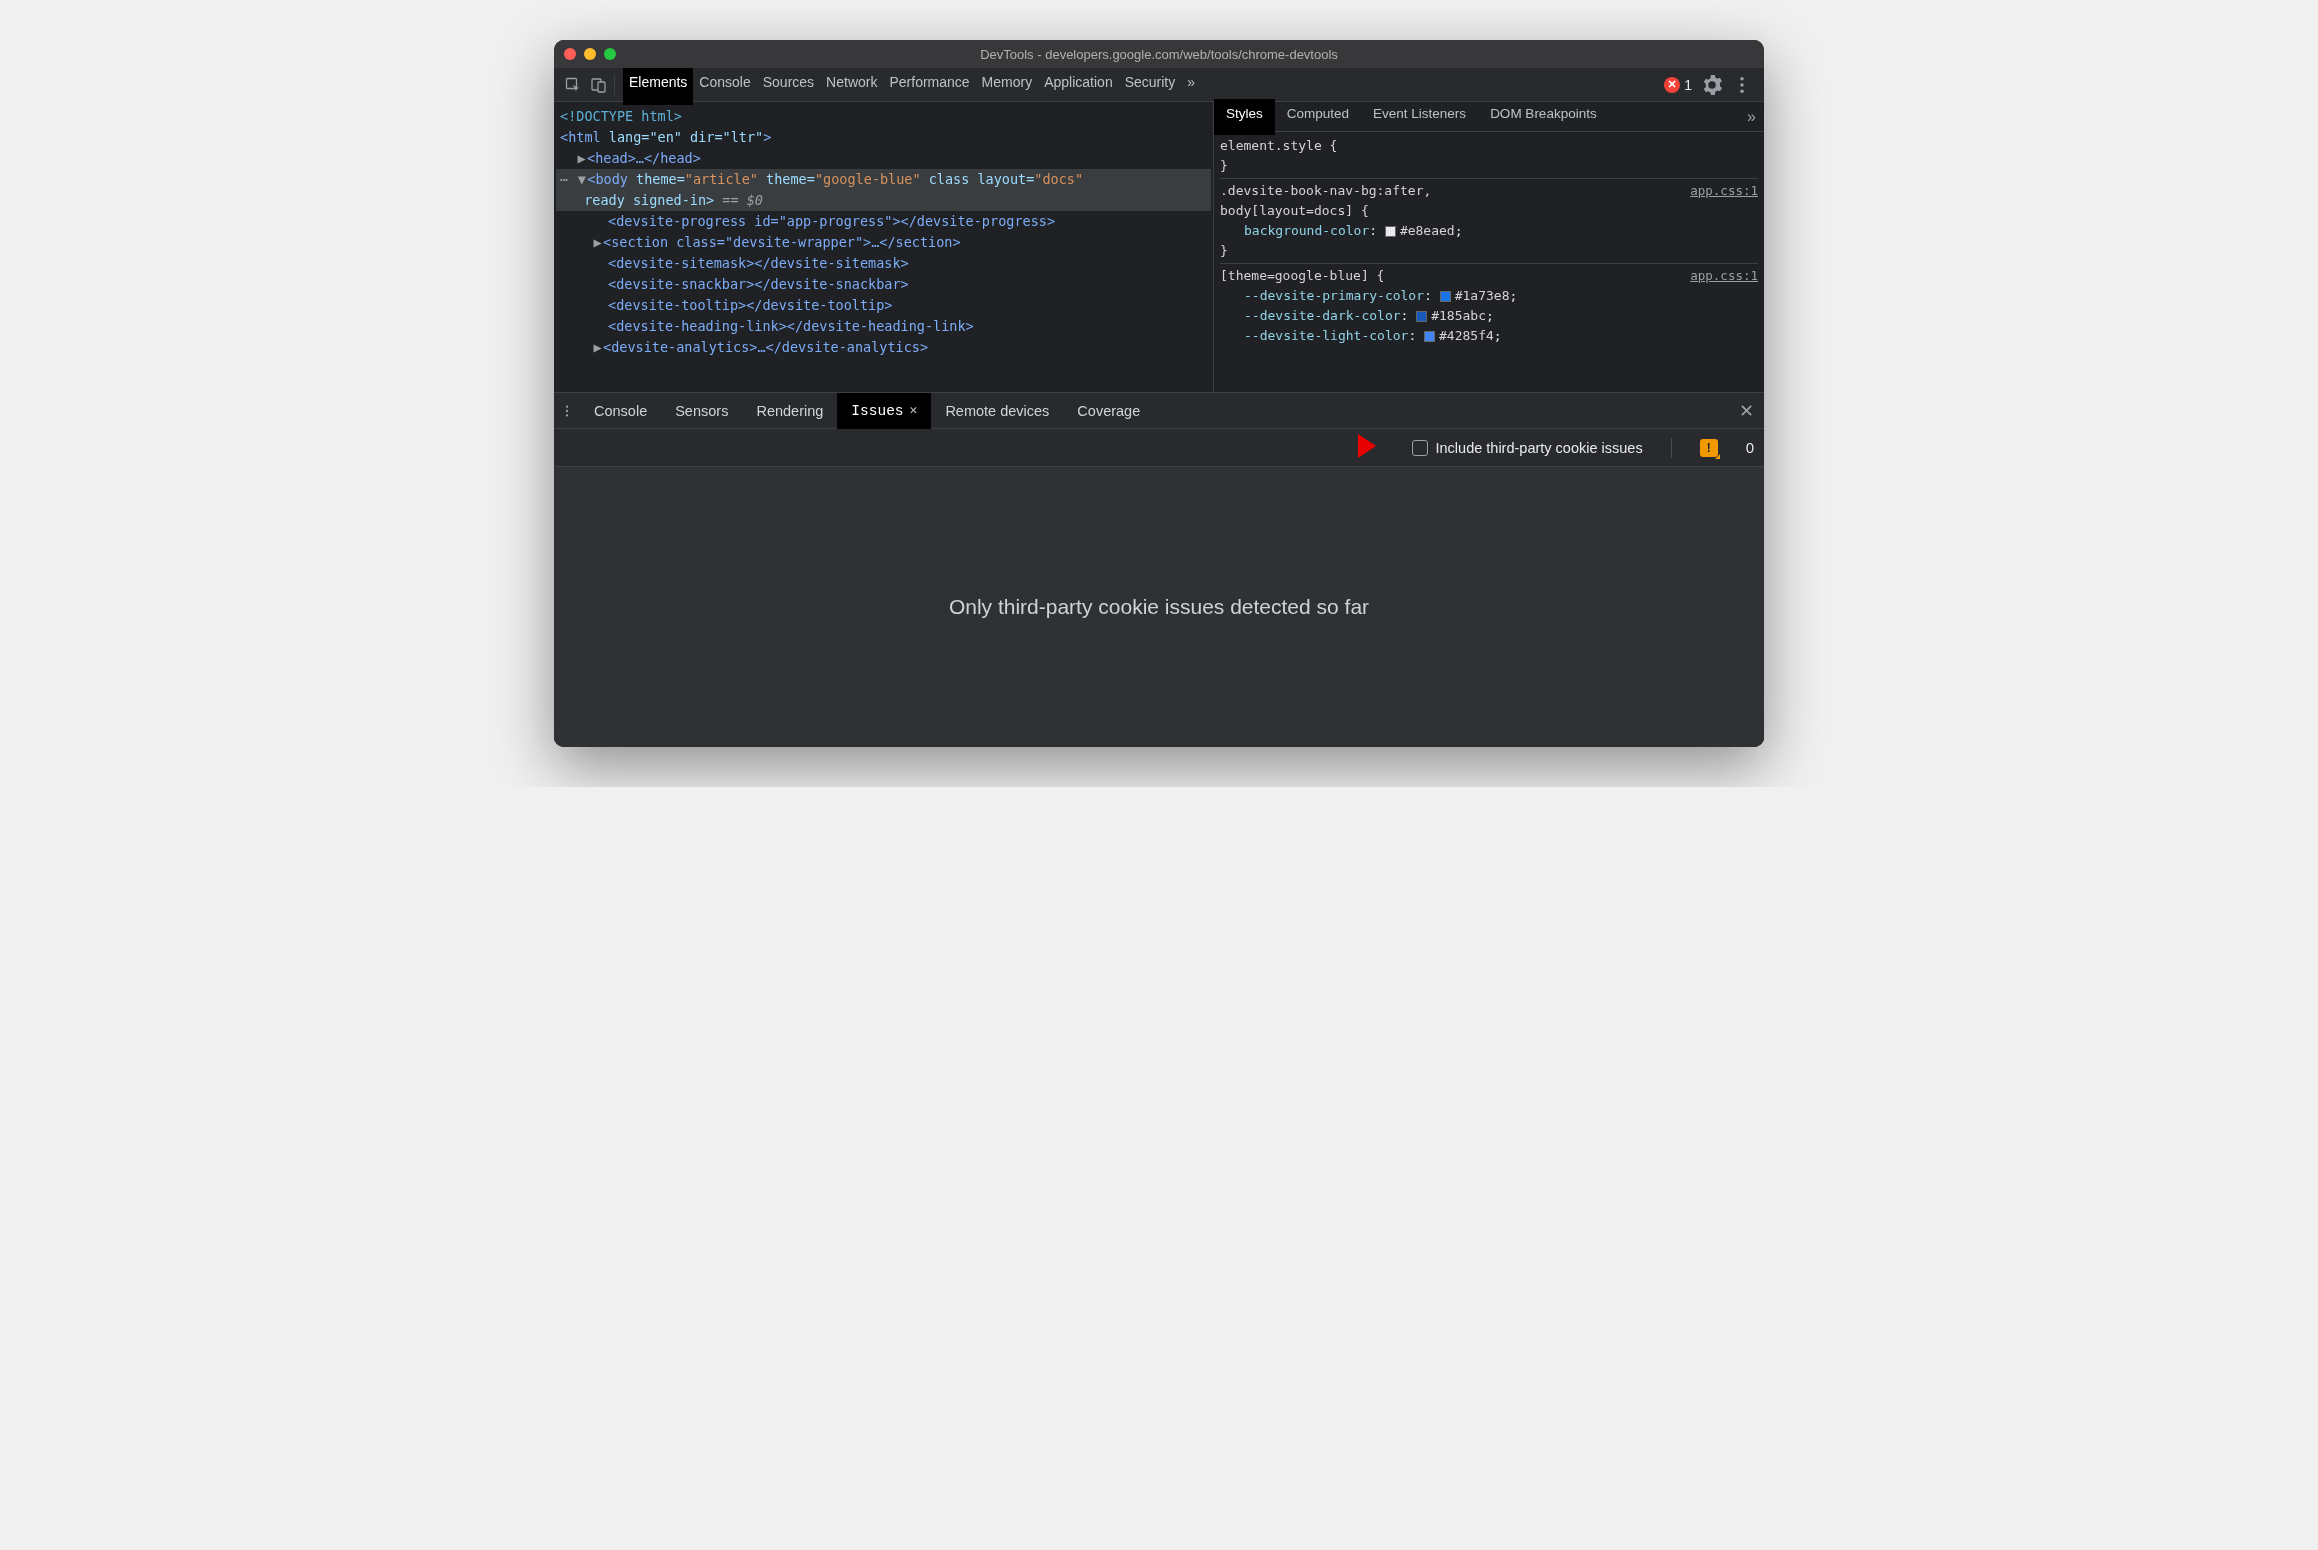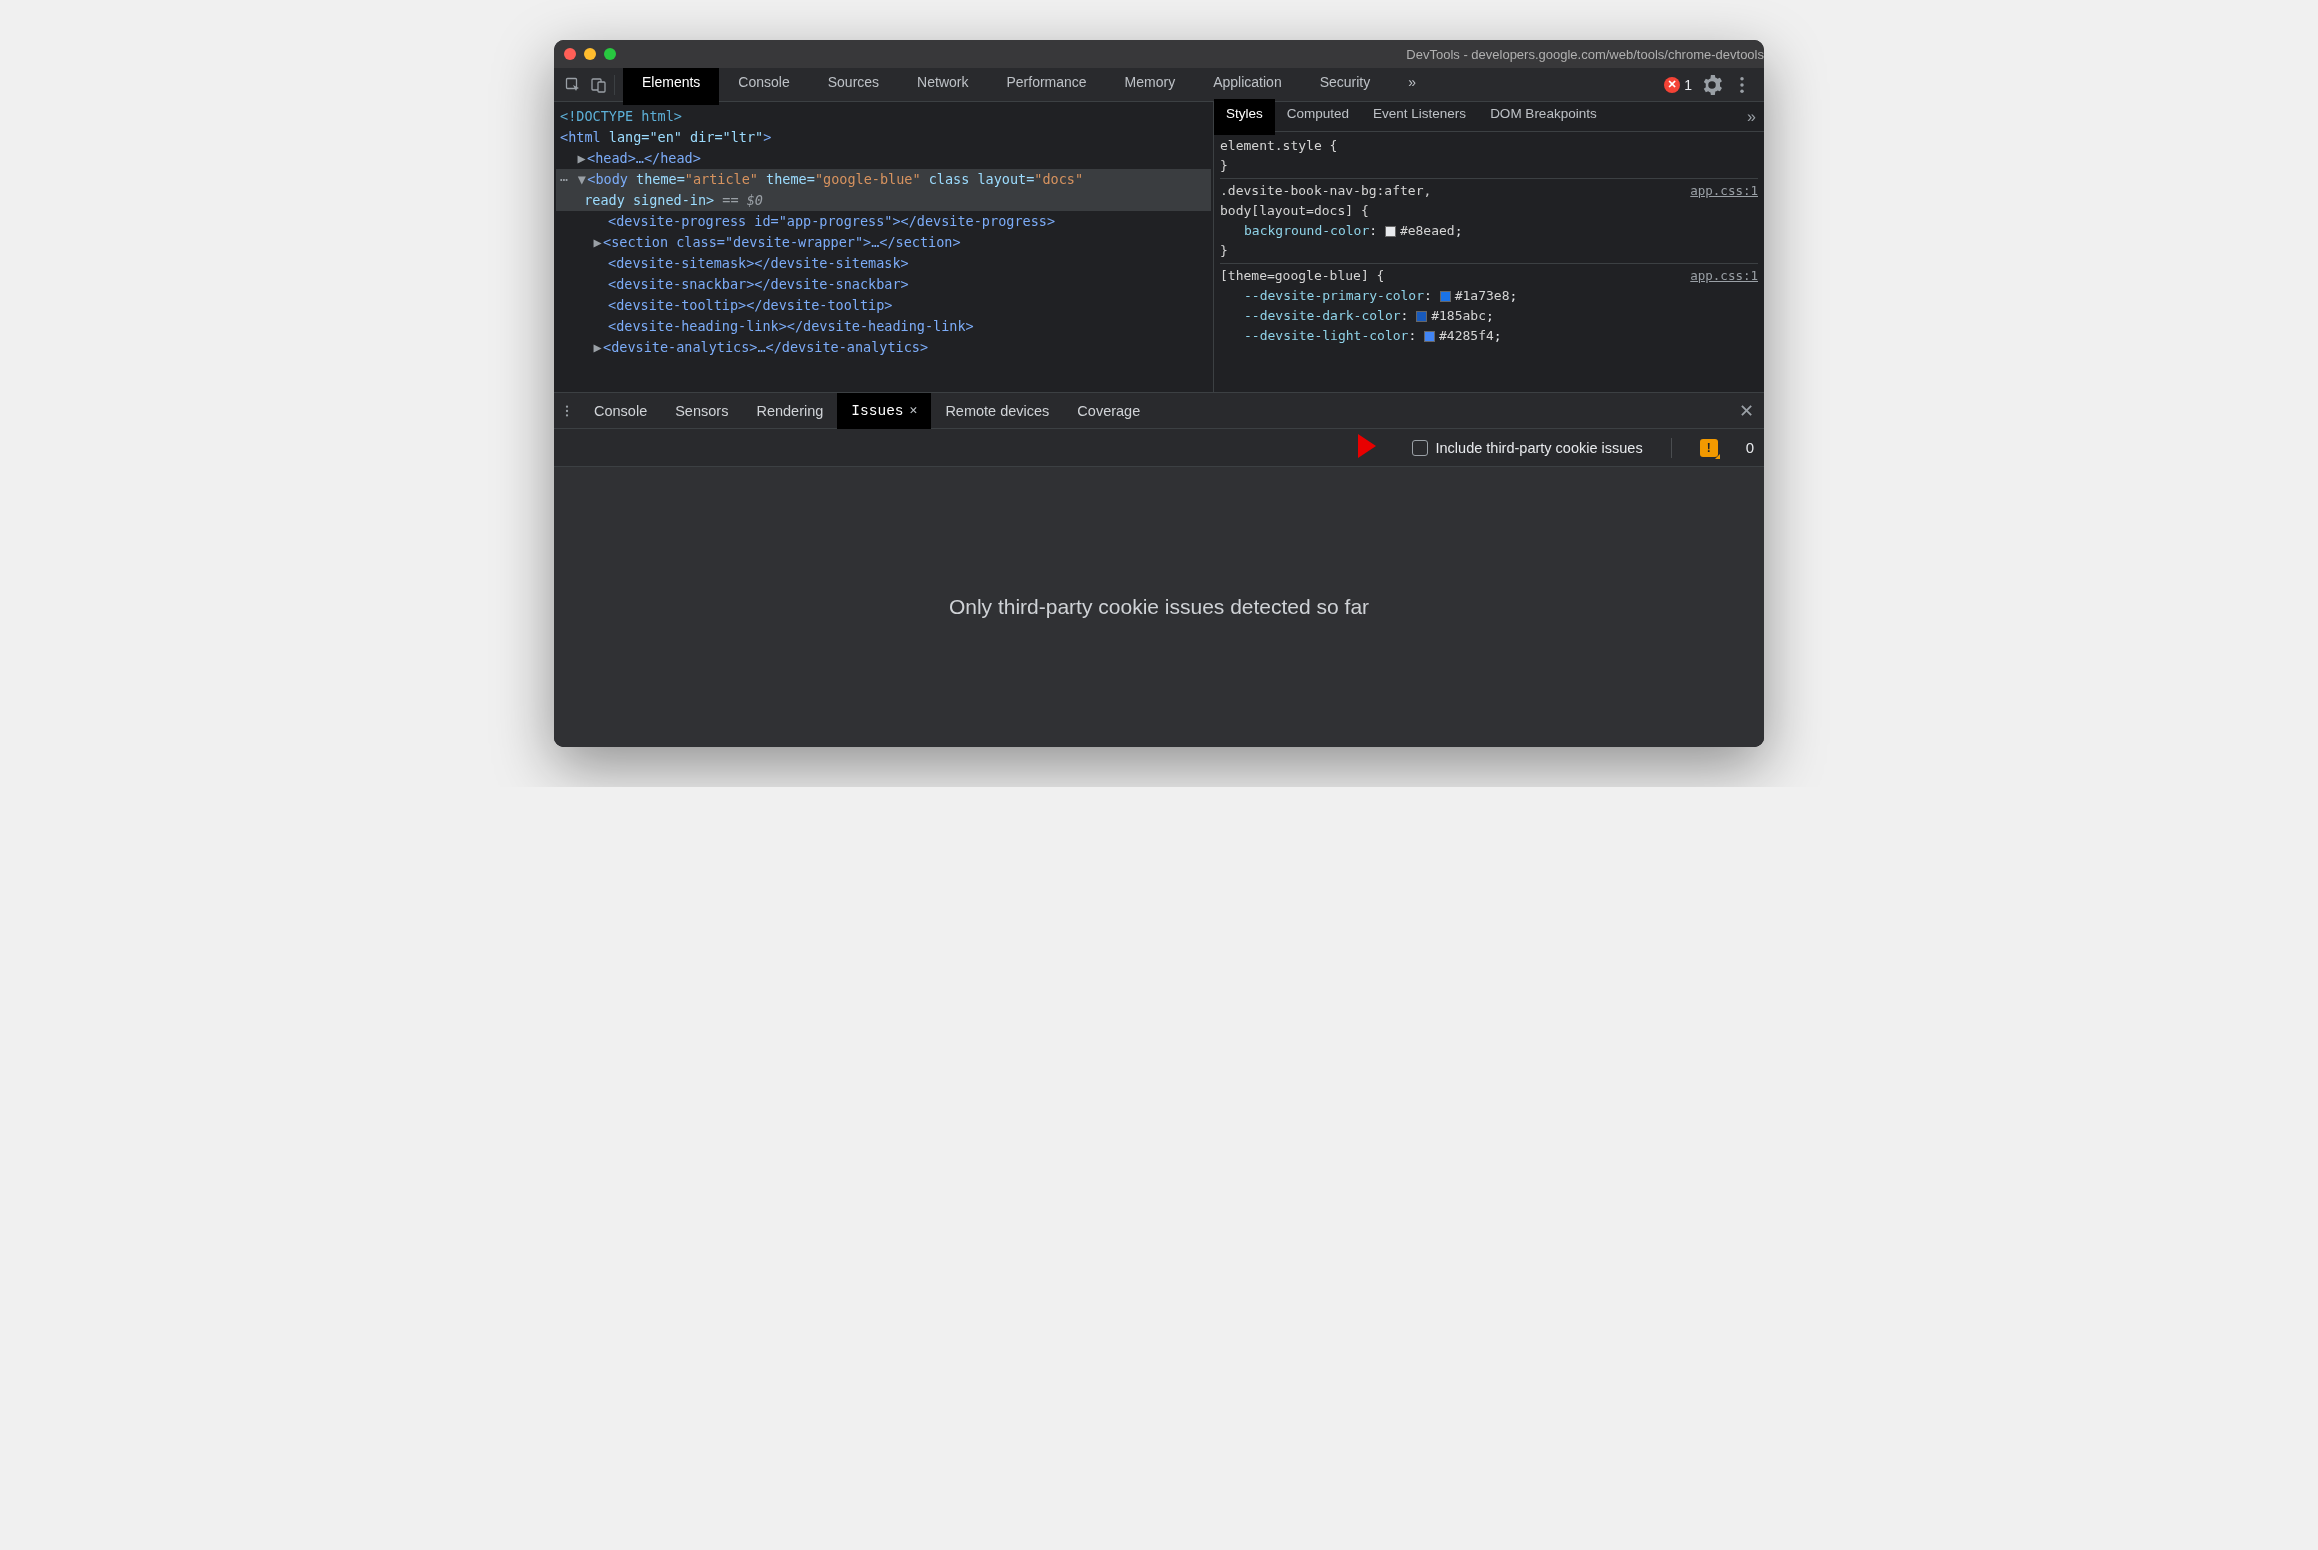--- a/index.html
+++ b/index.html
@@ -27,38 +27,38 @@
     align-items: center;
     padding: 0 10px;
     position: relative;
   }
   .traffic { display: flex; gap: 8px; }
   .traffic span { width: 12px; height: 12px; border-radius: 50%; display: inline-block; }
   .tl-close { background: #ff5f57; }
   .tl-min   { background: #ffbd2e; }
   .tl-max   { background: #28c840; }
   .titletext {
-    position: absolute; left: 0; right: 0; text-align: right;
+    position: absolute; left: 0; right: 0; text-align: center;
     font-size: 13px; color: #b0b0b0; pointer-events: none;
   }
   
   .toolbar {
     display: flex; align-items: center;
     background: #292a2d; height: 34px;
     border-bottom: 1px solid #3c4043;
     padding: 0 6px;
   }
   .tool-icon {
     width: 26px; height: 26px; display: flex; align-items: center; justify-content: center;
     color: #9aa0a6; border-radius: 2px;
   }
   .tool-icon svg { width: 16px; height: 16px; }
   .tabs { display: flex; margin-left: 6px; }
   .tab {
-    padding: 0 19px; height: 40px; line-height: 34px;
+    padding: 0 6px; height: 40px; line-height: 34px;
     font-size: 14px; color: #bdc1c6; cursor: pointer;
   }
   .tab.active { background: #000; color: #fff; }
   .toolbar-right { margin-left: auto; display: flex; align-items: center; gap: 10px; padding-right: 6px; }
   .err-badge { width: 16px; height: 16px; border-radius: 50%; background: #f44336; display: flex; align-items: center; justify-content: center; font-size: 11px; color: #fff; font-weight: bold; }
   .gear, .kebab { color: #9aa0a6; display:flex; align-items:center; justify-content:center; width:20px; height:20px;}
   
   .main { display: flex; background: #202124; height: 290px; }
   .elements-pane { width: 660px; border-right: 1px solid #3c4043; overflow: hidden; }
   .dom {

